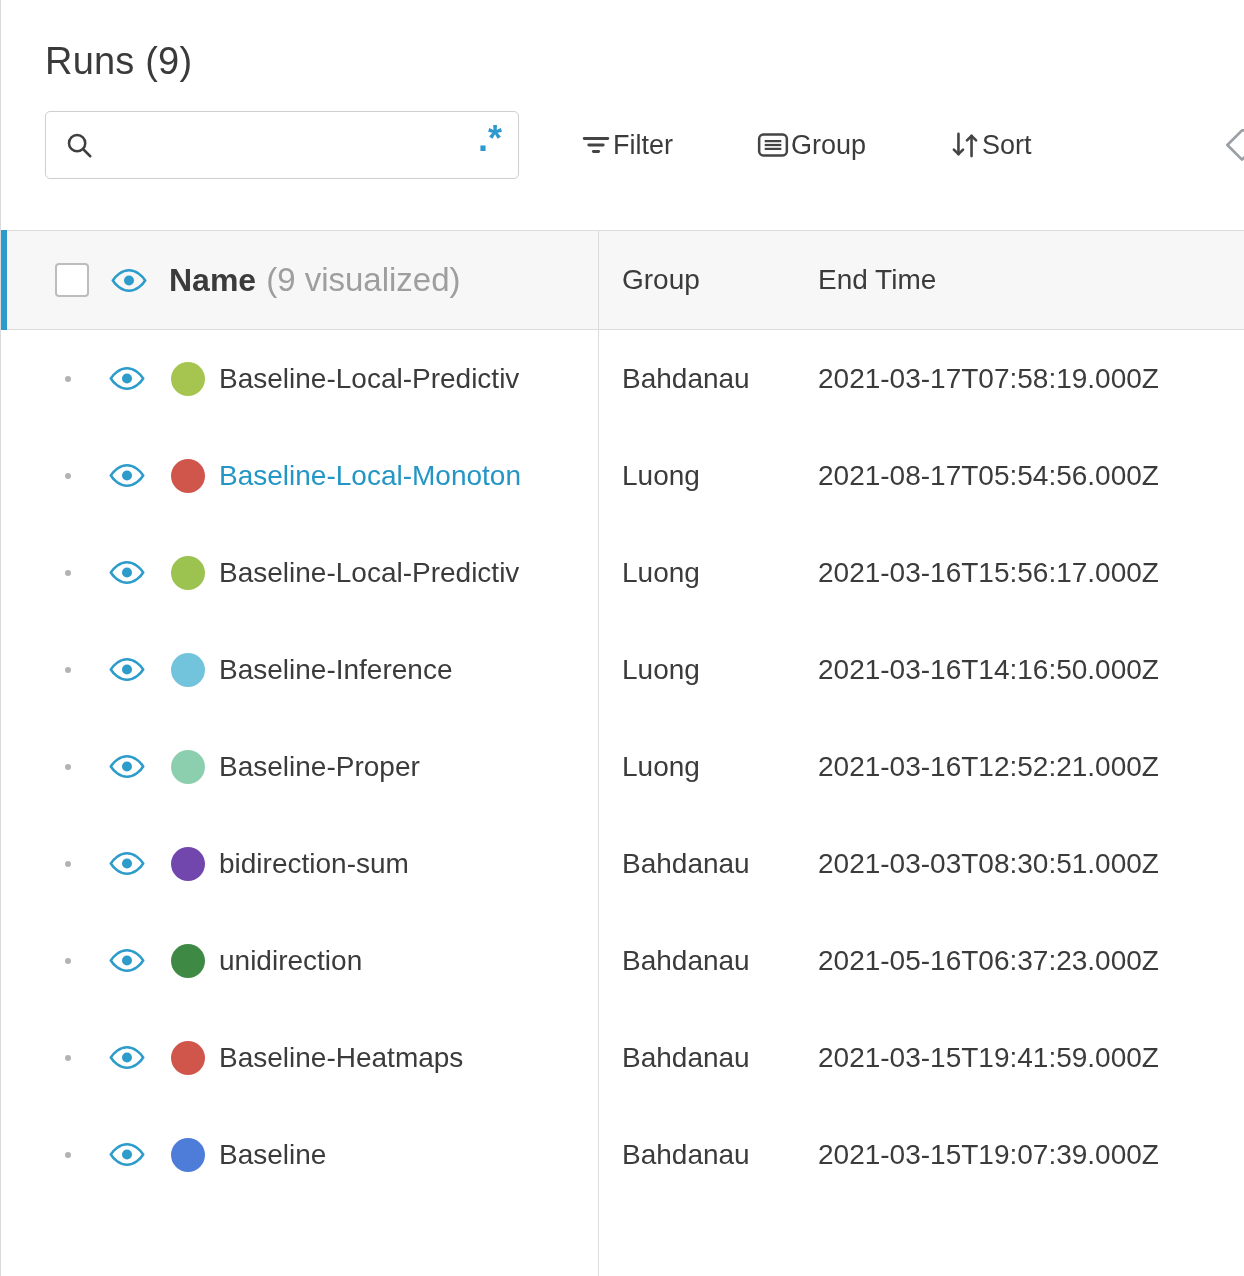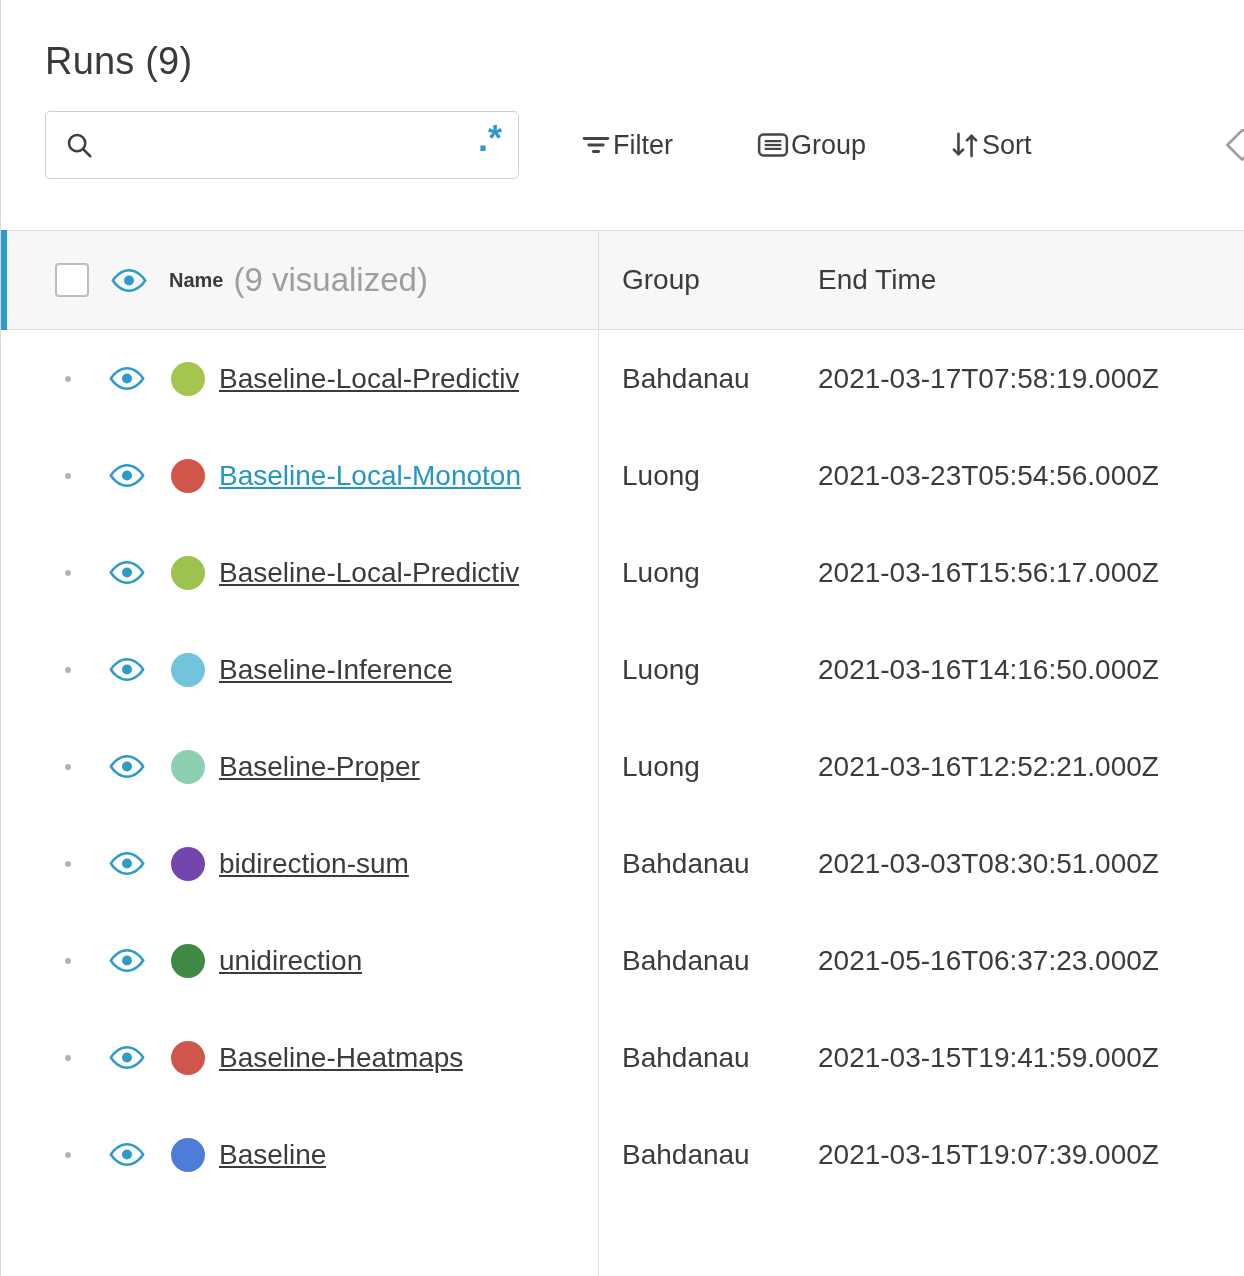--- a/index.html
+++ b/index.html
@@ -51,32 +51,31 @@
   .col-name  { width:597px; flex:none; display:flex; align-items:center; overflow:hidden; }
   .col-group { width:220px; flex:none; padding-left:24px; font-size:28px; color:#3b3b3b; white-space:nowrap; }
   .col-time  { flex:1; font-size:28px; color:#3b3b3b; white-space:nowrap; overflow:hidden; }
 
   .checkbox {
     width:34px; height:34px; border:2px solid #bdbdbd; border-radius:4px;
     background:#fff; margin-left:54px; flex:none; cursor:pointer;
   }
   .eye { display:flex; color:var(--eye,#2d9ccb); cursor:pointer; flex:none; }
   .header-eye { margin-left:22px; }
-  .name-label { margin-left:22px; font-size:20px; font-weight:700; color:#3b3b3b; white-space:nowrap; }
+  .name-label { margin-left:22px; font-size:32px; font-weight:700; color:#3b3b3b; white-space:nowrap; }
   .name-sublabel { margin-left:10px; font-size:33px; font-weight:400; color:#9e9e9e; white-space:nowrap; }
   .hdr-col { font-weight:400; }
 
   .row { height:97px; display:flex; align-items:center; }
   .dot-handle { width:6px; height:6px; border-radius:50%; background:#b3b3b3; margin-left:64px; flex:none; cursor:grab; }
   .row-eye { margin-left:38px; }
   .run-dot { width:34px; height:34px; border-radius:50%; margin-left:26px; flex:none; background:#ccc; }
   .run-name {
     margin-left:14px; font-size:28px; color:#3b3b3b; white-space:nowrap; overflow:hidden;
     cursor:pointer;
-    text-decoration:underline;
   }
   .run-name.selected { color:var(--link,#2496c5); }
 </style>
 </head>
 <body>
 
 <div class="page">
 
   <div class="panel-header">
     <h1 class="title">Runs (9)</h1>
@@ -184,21 +183,21 @@
       <span class="eye row-eye">
         <svg viewBox="0 0 24 17" width="36" height="25">
           <path d="M12 1.5 C7 1.5 2.8 5.5 1 8.5 C2.8 11.5 7 15.5 12 15.5 C17 15.5 21.2 11.5 23 8.5 C21.2 5.5 17 1.5 12 1.5 Z" fill="none" stroke="currentColor" stroke-width="1.7"></path>
           <circle cx="12" cy="8.5" r="3.4" fill="currentColor"></circle>
         </svg>
       </span>
       <span class="run-dot" style="background: rgb(208, 86, 75);"></span>
       <span class="run-name selected">Baseline-Local-Monoton</span>
     </div>
     <div class="col-group">Luong</div>
-    <div class="col-time">2021-03-23T05:54:56.000Z</div>
+    <div class="col-time">2021-08-17T05:54:56.000Z</div>
   </div>
 
   <div class="row">
     <div class="col-name">
       <span class="dot-handle"></span>
       <span class="eye row-eye">
         <svg viewBox="0 0 24 17" width="36" height="25">
           <path d="M12 1.5 C7 1.5 2.8 5.5 1 8.5 C2.8 11.5 7 15.5 12 15.5 C17 15.5 21.2 11.5 23 8.5 C21.2 5.5 17 1.5 12 1.5 Z" fill="none" stroke="currentColor" stroke-width="1.7"></path>
           <circle cx="12" cy="8.5" r="3.4" fill="currentColor"></circle>
         </svg>

